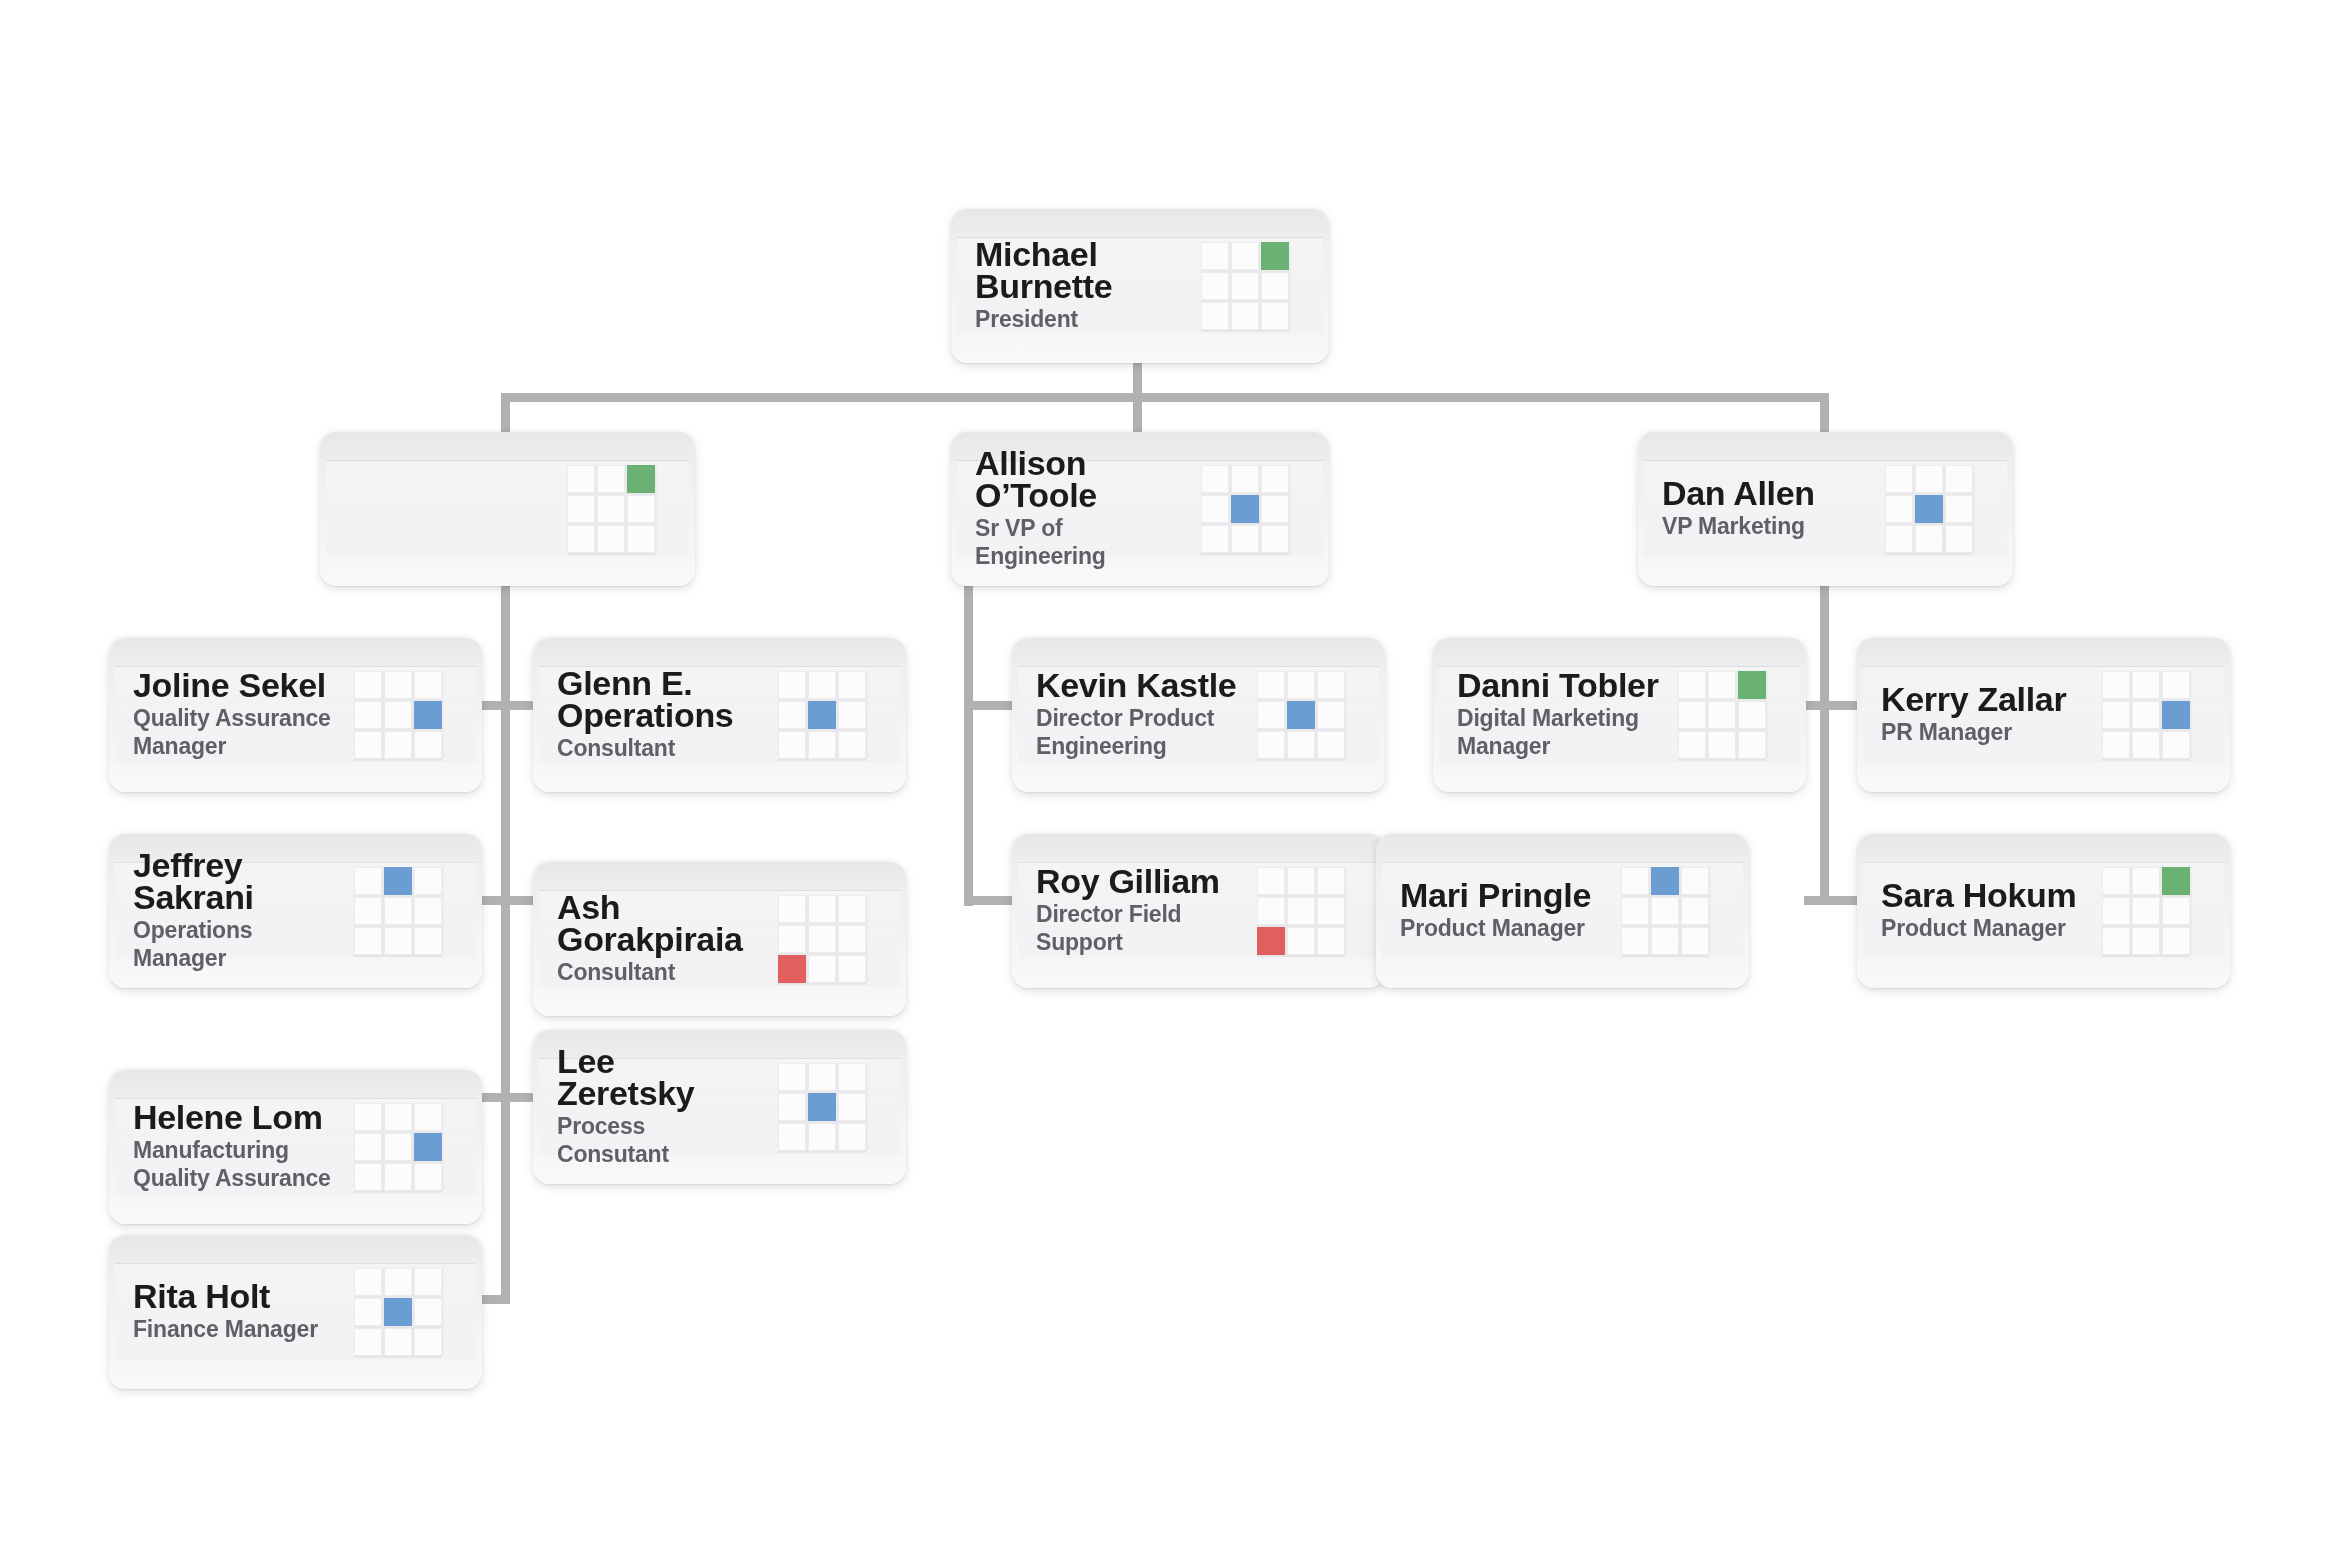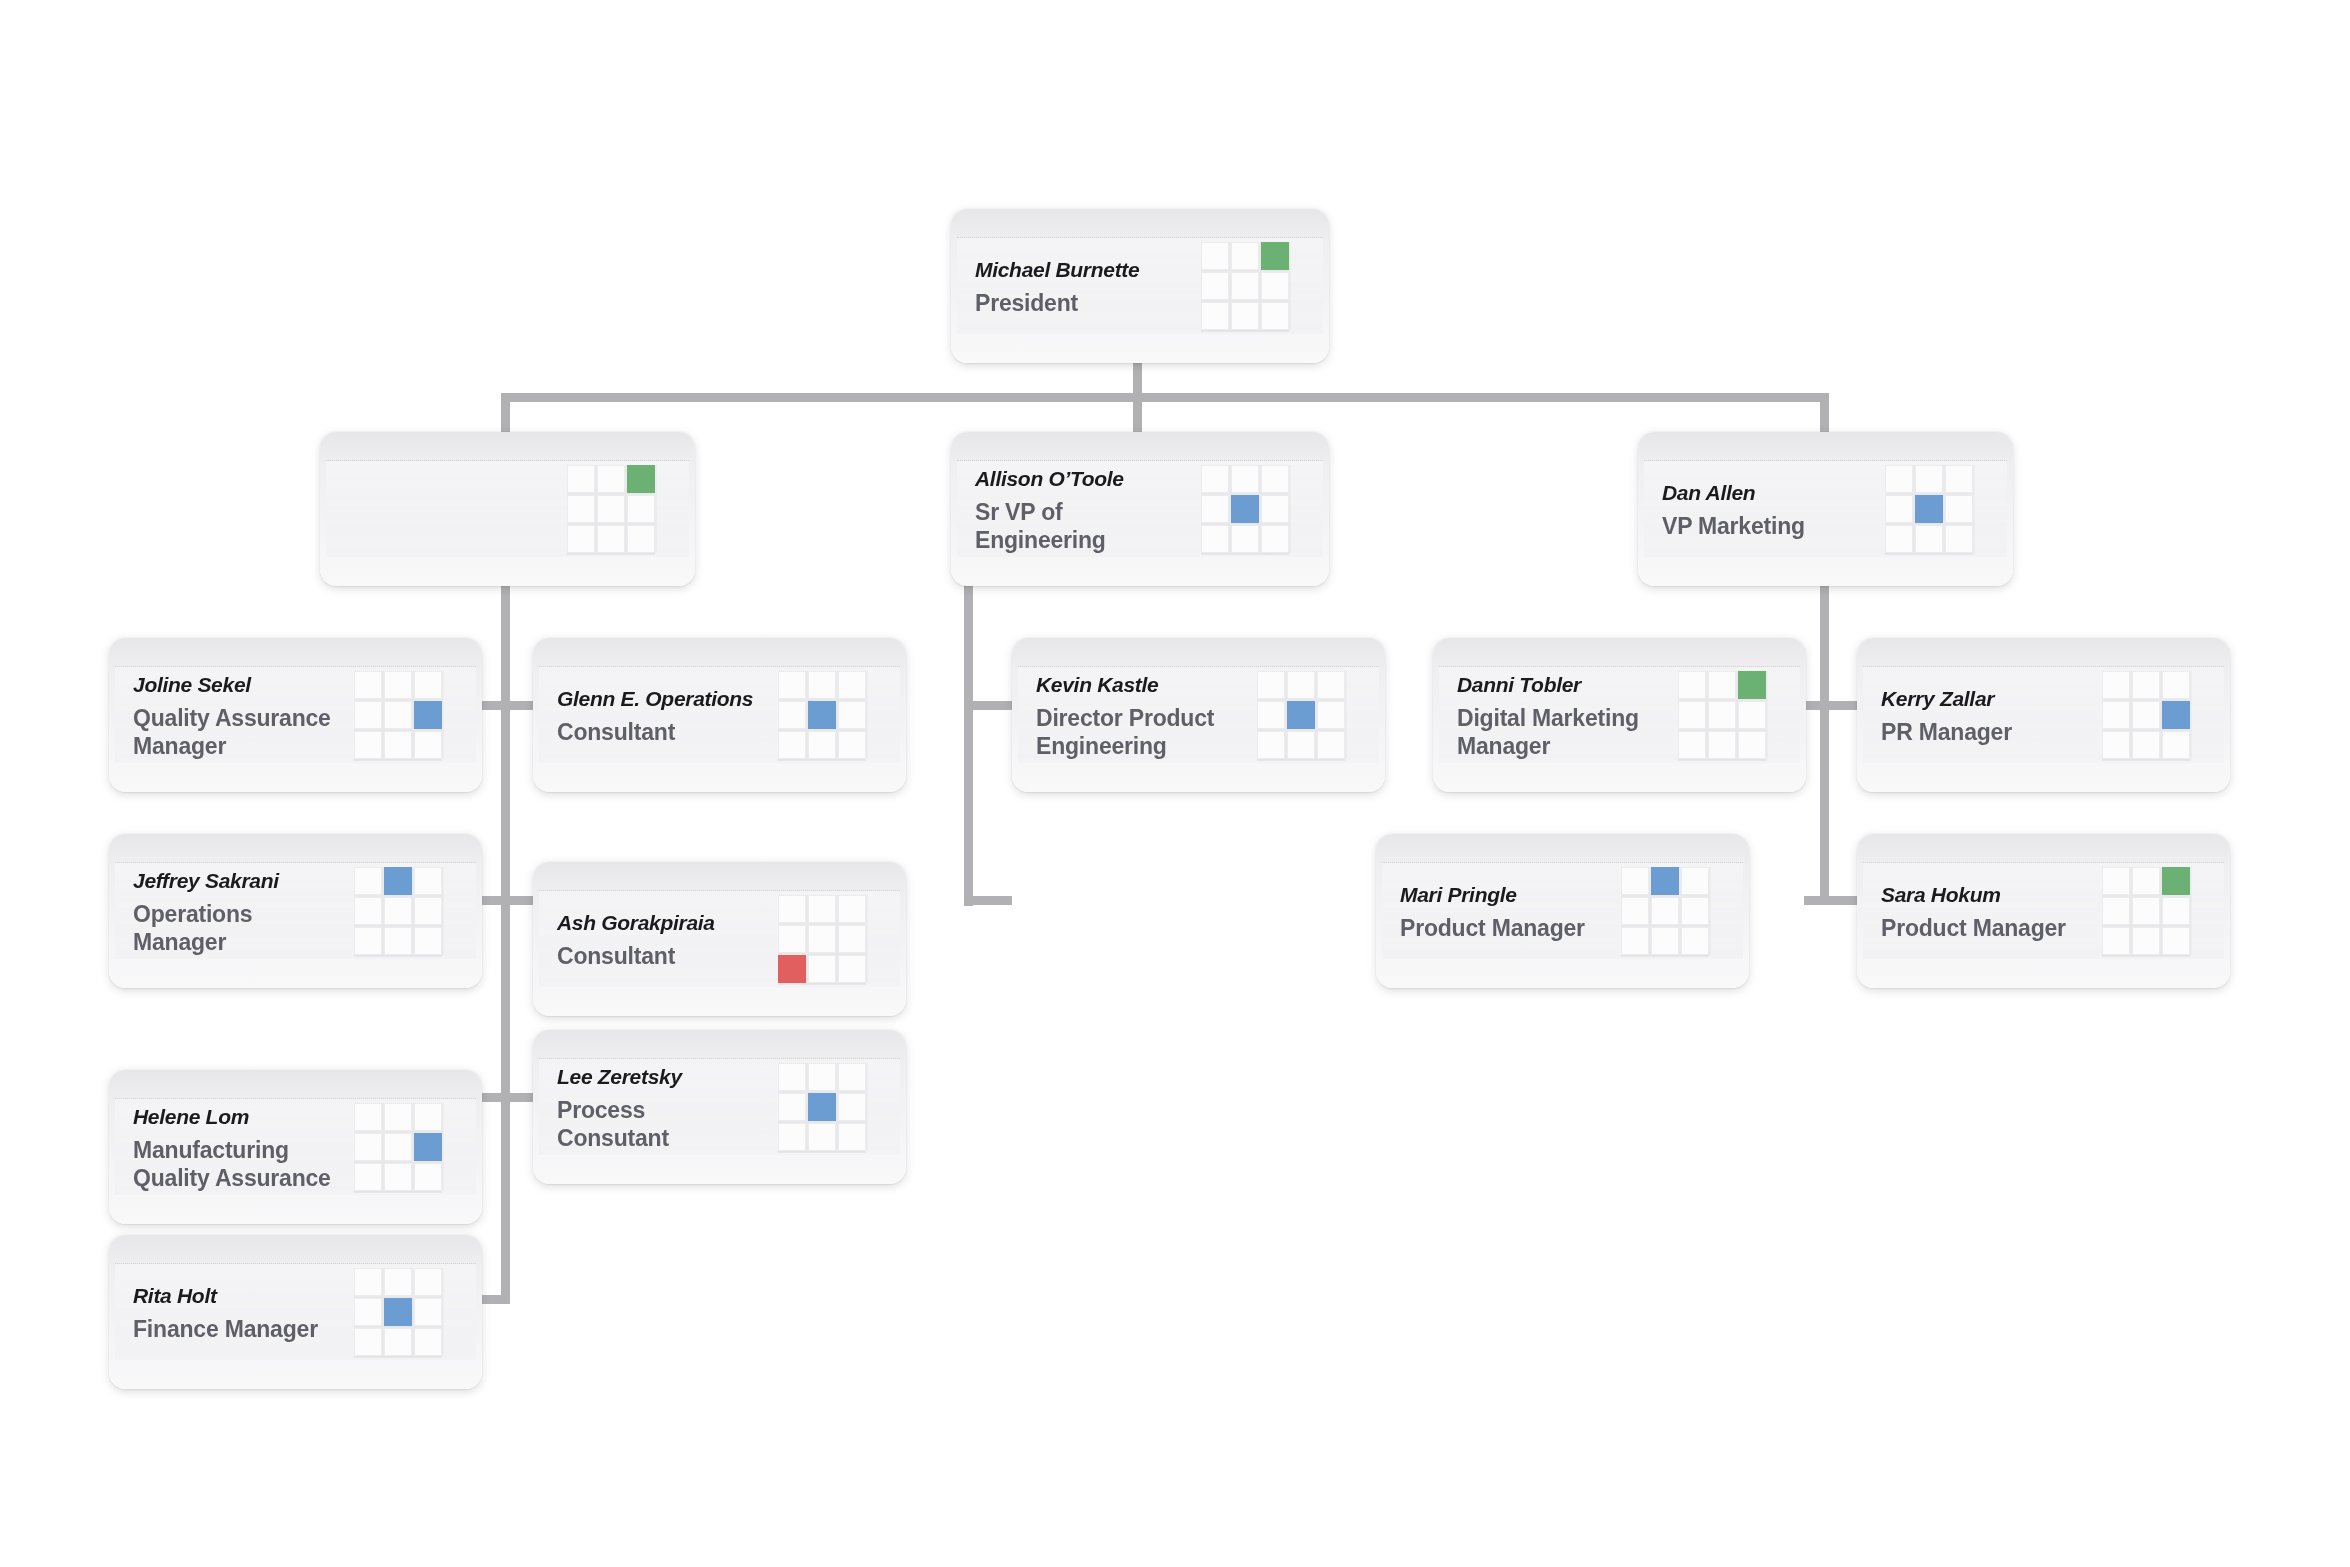--- a/index.html
+++ b/index.html
@@ -38,26 +38,25 @@
     pointer-events: none;
   }
   .card-text {
     position: absolute;
     left: 24px; top: 0; bottom: 0; right: 147px;
     display: flex;
     flex-direction: column;
     justify-content: center;
   }
   .person-name {
-    font-size: 21px;
+    font-size: 34px;
     line-height: 32px;
     font-weight: bold;
     color: #1b1b1e;
     letter-spacing: -0.3px;
-    font-style: italic;
   }
   .person-title {
     font-size: 23px;
     line-height: 28.5px;
     font-weight: bold;
     color: #5f5f68;
     letter-spacing: -0.2px;
     margin-top: 2.8px;
   }
 
@@ -294,20 +293,37 @@
         <div class="cell"></div>
         <div class="cell"></div>
         <div class="cell"></div>
         <div class="cell"></div>
         <div class="cell cell-filled" style="background: rgb(226, 95, 95);"></div>
         <div class="cell"></div>
         <div class="cell"></div>
       </div>
   </div>
 
+  <div class="card" style="left:1012px; top:834px;">
+    <div class="card-text">
+      <div class="person-name">Roy Gilliam</div>
+      <div class="person-title">Director Field Support</div>
+    </div>
+    <div class="status-grid">
+        <div class="cell"></div>
+        <div class="cell"></div>
+        <div class="cell"></div>
+        <div class="cell"></div>
+        <div class="cell"></div>
+        <div class="cell"></div>
+        <div class="cell cell-filled" style="background: rgb(226, 95, 95);"></div>
+        <div class="cell"></div>
+        <div class="cell"></div>
+      </div>
+  </div>
 
   <div class="card" style="left:1376px; top:834px;">
     <div class="card-text">
       <div class="person-name">Mari Pringle</div>
       <div class="person-title">Product Manager</div>
     </div>
     <div class="status-grid">
         <div class="cell"></div>
         <div class="cell cell-filled" style="background: rgb(107, 156, 210);"></div>
         <div class="cell"></div>

